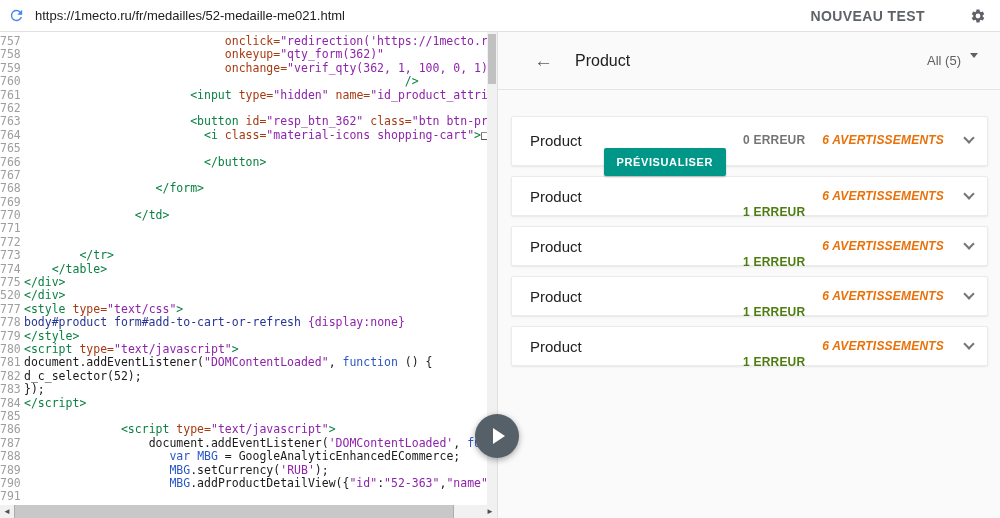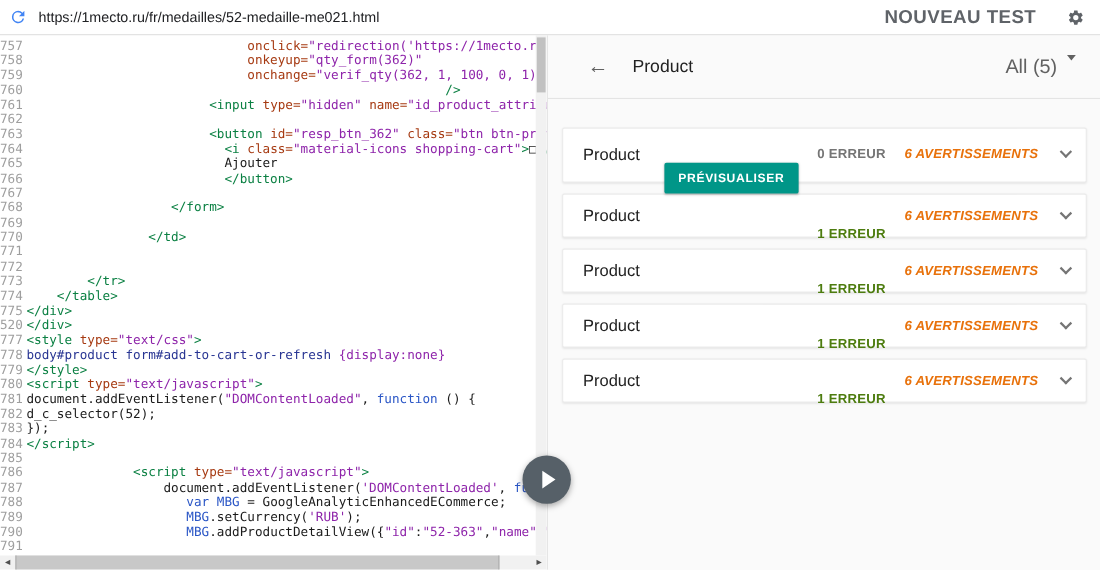--- a/index.html
+++ b/index.html
@@ -4,22 +4,22 @@
 <style>
   * { margin:0; padding:0; box-sizing:border-box; }
   html,body { width:1000px; height:518px; overflow:hidden; }
   body { font-family:"Liberation Sans", sans-serif; background:#fafafa; position:relative; }
 
   
   .topbar { height:32px; background:#fff; border-bottom:1px solid #e0e0e0;
             display:flex; align-items:center; padding:0 14px 0 8px; position:relative; z-index:5; }
   .logo { display:flex; align-items:center; margin-right:10px; cursor:pointer; }
   .url { font-size:13px; color:#202124; flex:1; white-space:nowrap; overflow:hidden; }
-  .new-test { font-size:17px; font-weight:bold; letter-spacing:.4px; color:#5f6368;
-              margin-right:28px; cursor:pointer; }
+  .new-test { font-size:14px; font-weight:bold; letter-spacing:.4px; color:#5f6368;
+              margin-right:45px; cursor:pointer; }
   .gear { display:flex; align-items:center; cursor:pointer; }
 
   
   .main { display:flex; height:486px; }
 
   
   .code-panel { width:497px; min-width:497px; background:#fff; position:relative; overflow:hidden; }
   .code-area { height:473px; overflow:hidden; padding-top:3px;
                font-family:"DejaVu Sans Mono", monospace; font-size:11.5px; line-height:13.4px; }
   .code-line { display:flex; height:13.4px; }
@@ -42,21 +42,21 @@
   .h-track { position:relative; flex:1; height:13px; }
   .hthumb  { position:absolute; left:0; top:0; height:13px; width:440px; background:#c8c8c8;
              border-left:1px solid #adadad; border-right:1px solid #adadad; }
 
   
   .results-panel { flex:1; background:#fafafa; border-left:1px solid #e0e0e0; overflow:hidden; }
   .results-header { height:58px; display:flex; align-items:center;
                     padding:0 22px 0 36px; border-bottom:1px solid #e4e4e4; }
   .back-arrow { font-size:19px; color:#616161; cursor:pointer; margin-right:22px; line-height:1; }
   .results-title { font-size:16px; color:#212121; }
-  .filter { margin-left:auto; display:flex; font-size:18px; color:#616161; cursor:pointer; }
+  .filter { margin-left:auto; display:flex; font-size:13px; color:#616161; cursor:pointer; }
   .caret { width:0; height:0; border-left:4px solid transparent; border-right:4px solid transparent;
            border-top:5px solid #616161; margin-left:9px; }
 
   .cards { padding:26px 12px 0 13px; }
   .card { background:#fff; border:1px solid #ebebeb; border-radius:2px;
           box-shadow:0 1px 2px rgba(0,0,0,.08); margin-bottom:10px; cursor:pointer; }
   .card-main { display:flex; align-items:center; height:38px; padding:0 14px 0 18px; }
   .card-first .card-main { height:34px; margin-top:6px; }
   .card-first { padding-bottom:8px; }
   .card-title { font-size:15px; color:#212121; }
@@ -129,21 +129,20 @@
         <div class="code-line">
           <span class="line-num">763</span>
           <span class="line-code"><span class="c-t">                        </span><span class="c-g">&lt;button</span><span class="c-t"> </span><span class="c-a">id=</span><span class="c-v">"resp_btn_362"</span><span class="c-t"> </span><span class="c-a">class=</span><span class="c-v">"btn btn-prima</span></span>
         </div>
         <div class="code-line">
           <span class="line-num">764</span>
           <span class="line-code"><span class="c-t">                          </span><span class="c-g">&lt;i</span><span class="c-t"> </span><span class="c-a">class=</span><span class="c-v">"material-icons shopping-cart"</span><span class="c-g">&gt;</span><span class="c-t">□</span><span class="c-g">&lt;/i&gt;</span></span>
         </div>
         <div class="code-line">
           <span class="line-num">765</span>
-          <span class="line-code"><span class="c-t">                          </span><span class="c-t">Ajouter</span></span>
         </div>
         <div class="code-line">
           <span class="line-num">766</span>
           <span class="line-code"><span class="c-t">                          </span><span class="c-g">&lt;/button&gt;</span></span>
         </div>
         <div class="code-line">
           <span class="line-num">767</span>
           <span class="line-code"></span>
         </div>
         <div class="code-line">

